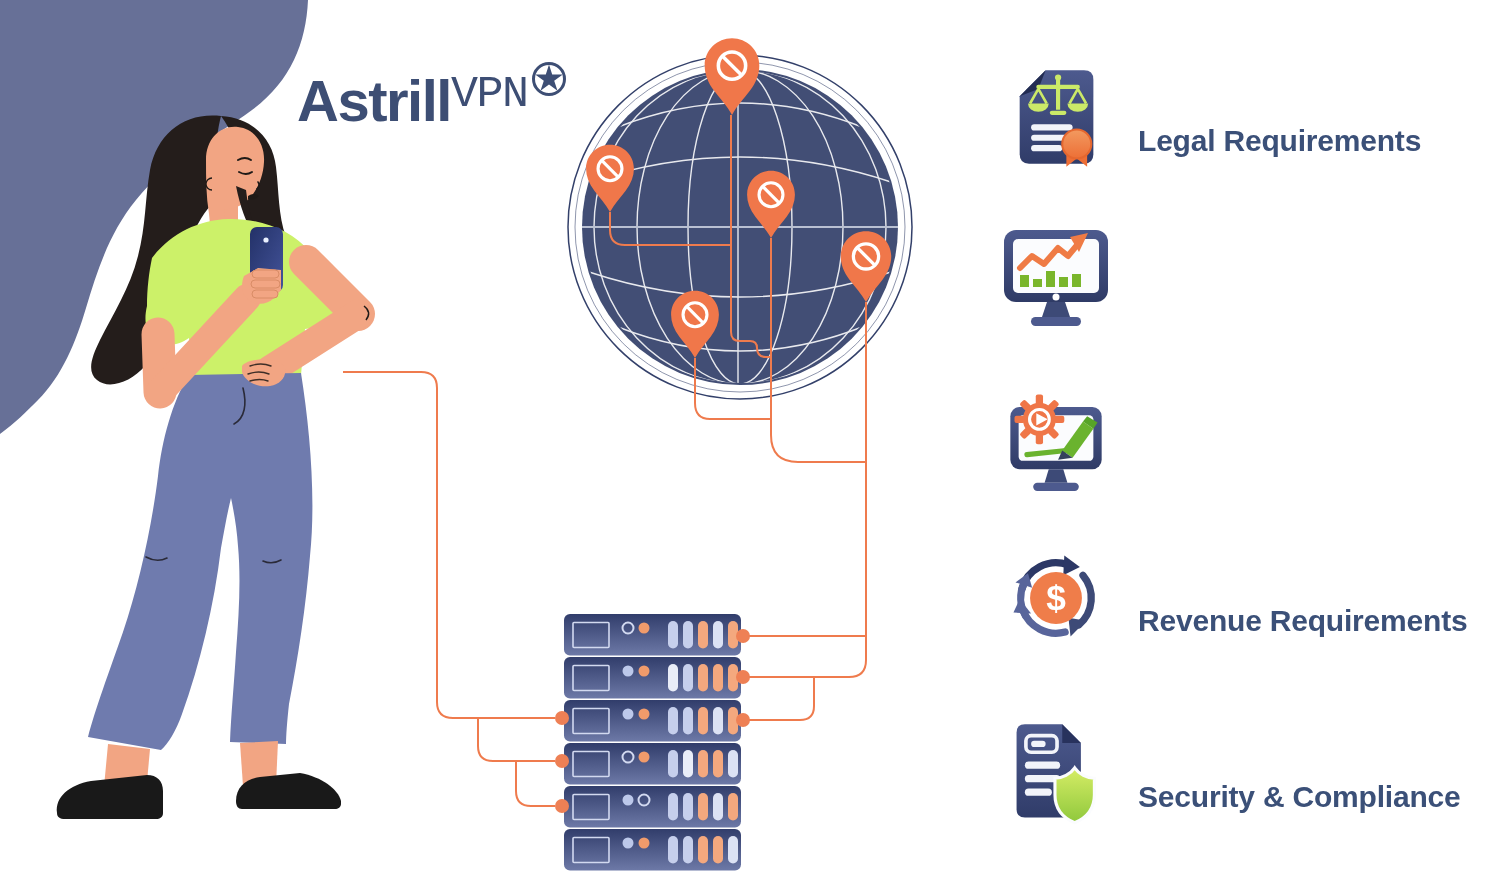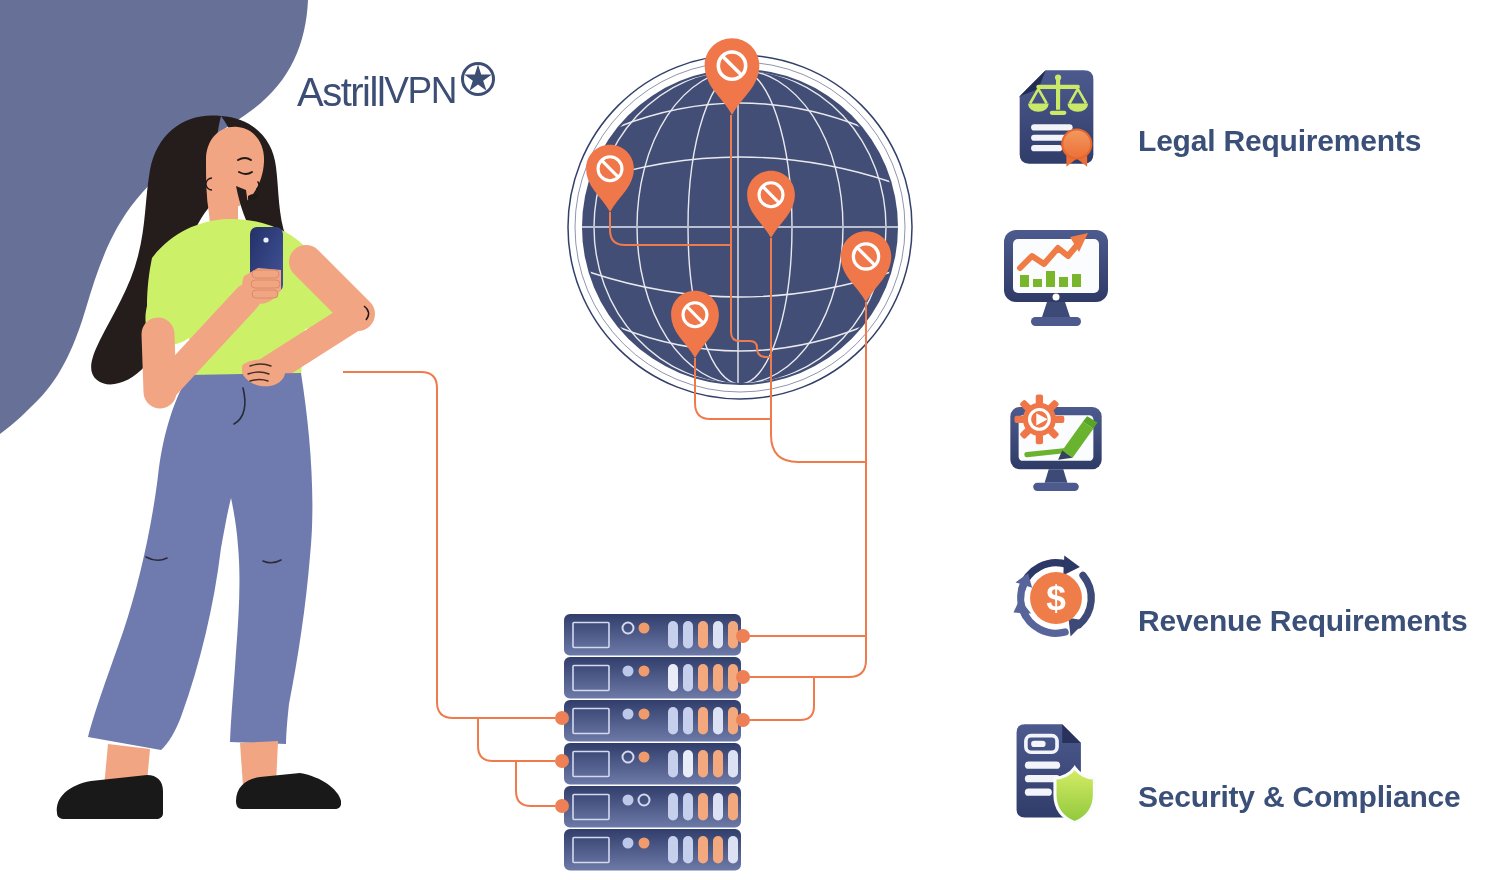--- a/index.html
+++ b/index.html
@@ -1,22 +1,22 @@
 <!DOCTYPE html>
 <html><head>
 <meta charset="utf-8">
 <style>
   html,body{margin:0;padding:0;background:#fff;}
   #canvas{position:relative;width:1500px;height:880px;overflow:hidden;background:#ffffff;
           font-family:"Liberation Sans",sans-serif;}
   .layer{position:absolute;left:0;top:0;}
   
   #logo{position:absolute;left:297px;top:72px;display:flex;align-items:flex-start;color:#3D4E74;}
-  #logo .brand-bold{font-size:40px;font-weight:400;letter-spacing:-1.5px;line-height:1;}
-  #logo .brand-reg{font-size:37px;font-weight:400;letter-spacing:-1.5px;line-height:1;}
+  #logo .brand-bold{font-size:58px;font-weight:700;letter-spacing:-1.5px;line-height:1;}
+  #logo .brand-reg{font-size:45px;font-weight:400;letter-spacing:-1.5px;line-height:1;font-family:Liberation Mono, monospace;}
   #logo svg{margin-left:2px;transform:translateY(-13px);}
   
   .feature-row{position:absolute;left:1000px;display:flex;align-items:center;gap:26px;height:120px;}
   .feature-icon{width:112px;display:flex;justify-content:center;align-items:center;flex:0 0 112px;}
   .feature-label{font-size:30px;font-weight:700;color:#3B5078;letter-spacing:-0.2px;
                  line-height:1.27;white-space:pre-line;margin-top:48px;}
 </style>
 </head>
 <body>
 

